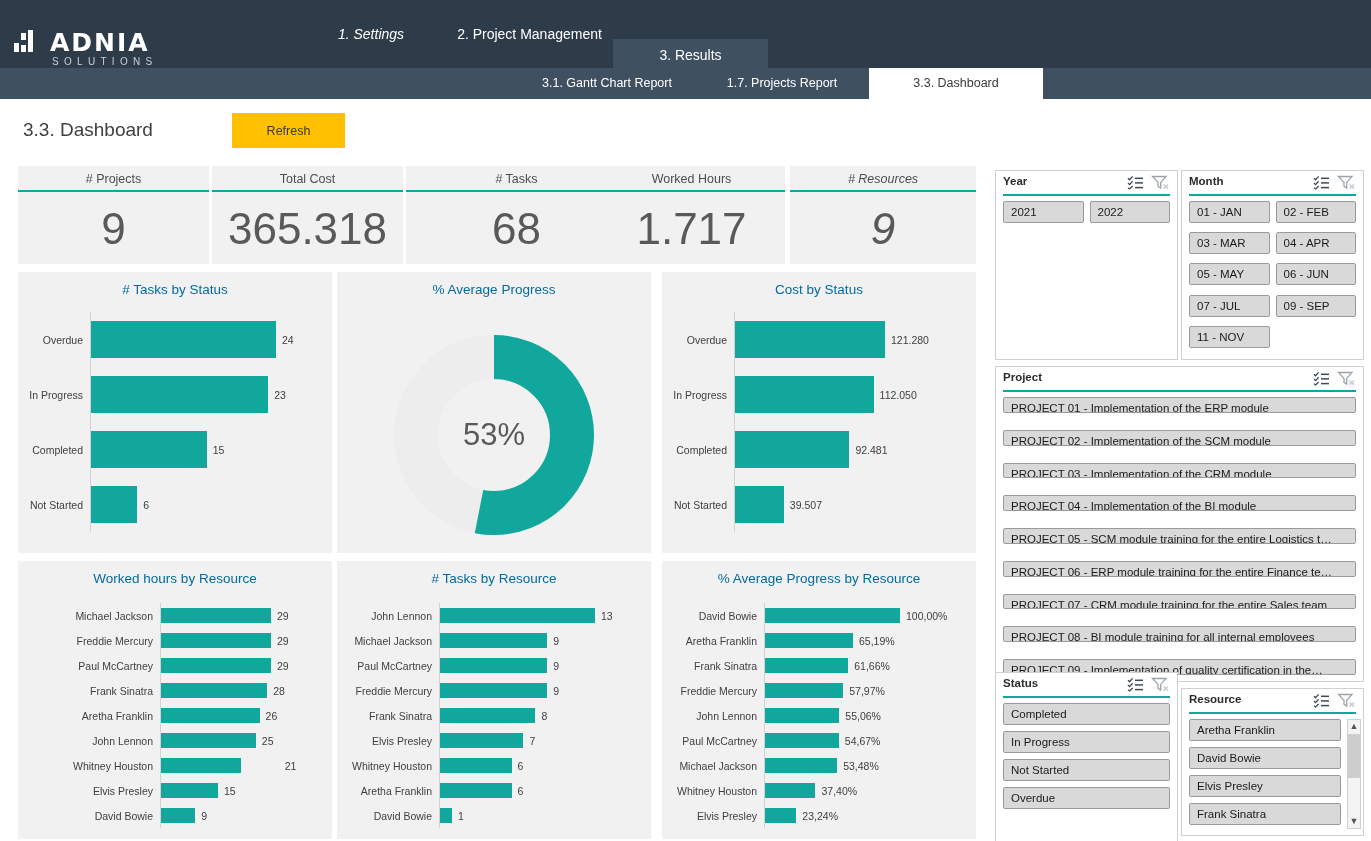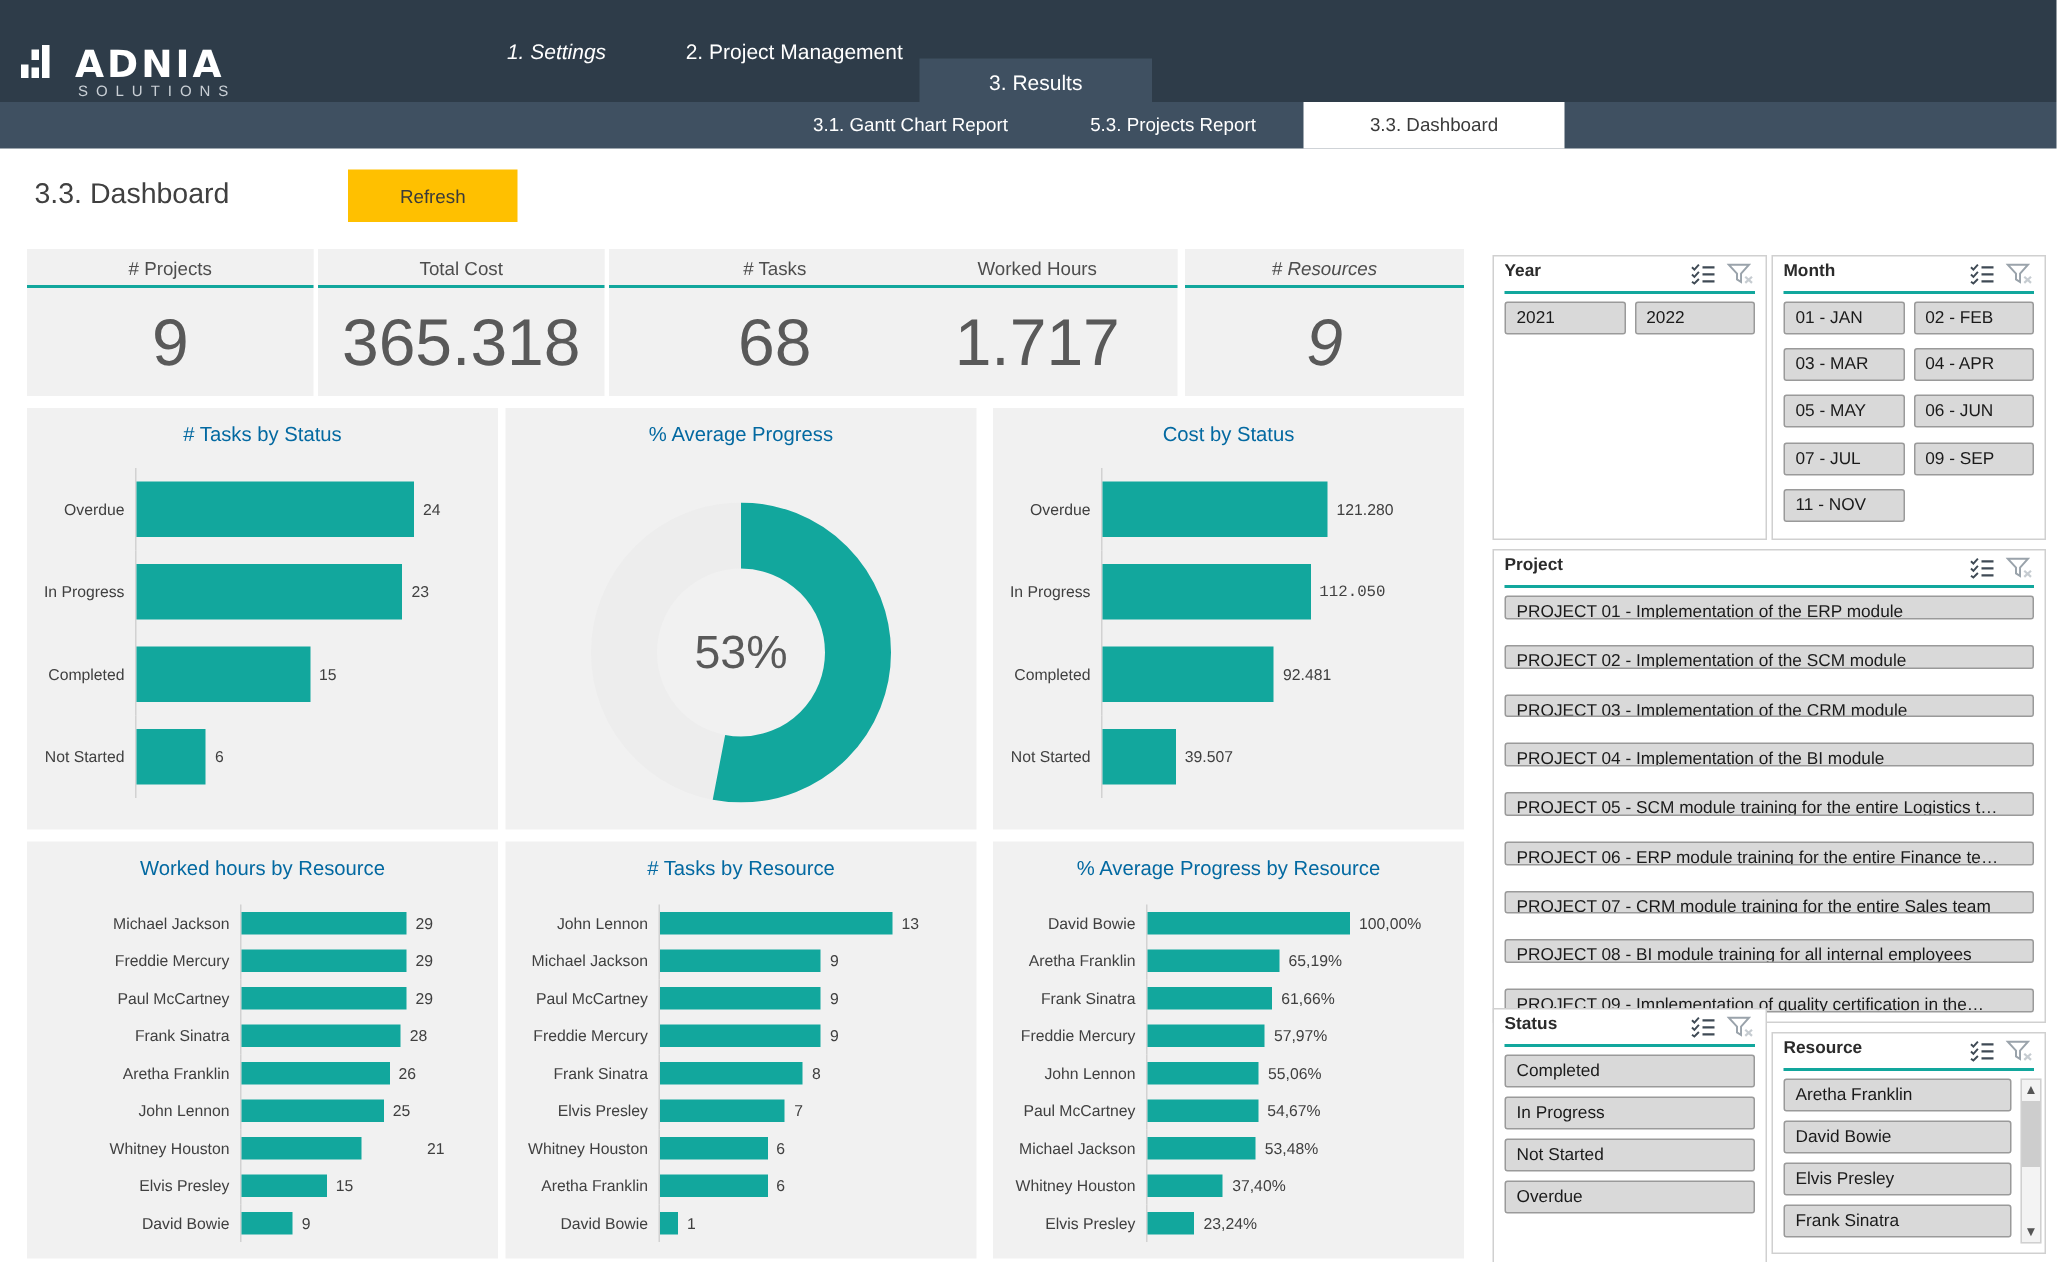--- a/index.html
+++ b/index.html
@@ -161,21 +161,21 @@
   </div>
   <div class="nav-main">
     <div class="tab" style="left:324px;width:94px;font-style:italic;">1. Settings</div>
     <div class="tab" style="left:442px;width:175px;">2. Project Management</div>
     <div class="tab active" style="left:613px;width:155px;margin-top:21px;">3. Results</div>
   </div>
 </div>
 
 <div class="subbar">
   <div class="tab" style="left:519px;width:176px;">3.1. Gantt Chart Report</div>
-  <div class="tab" style="left:697px;width:170px;">5.3. Projects Report</div>
+  <div class="tab" style="left:697px;width:170px;">1.7. Projects Report</div>
   <div class="tab active" style="left:869px;width:174px;">3.3. Dashboard</div>
 </div>
 
 <div class="page-title">3.3. Dashboard</div>
 <button class="refresh-btn">Refresh</button>
 
 <div class="kpi" style="left:18px;width:191px;">
   <div class="kpi-head"># Projects</div>
   <div class="kpi-val">9</div>
 </div>
@@ -246,21 +246,21 @@
   <div class="bar-rows" id="bars-2" style="top: 40px;">
       <div class="bar-row" style="height: 55px;">
         <div class="bar-label" style="width: 72px;">Overdue</div>
         <div class="bar-track" style="flex: 0 0 210px;">
           <div class="bar-fill" style="width: 150px; height: 37px;"></div>
           <div class="bar-val">121.280</div>
         </div>
       </div>
       <div class="bar-row" style="height: 55px;">
         <div class="bar-label" style="width: 72px;">In Progress</div>
-        <div class="bar-track" style="flex: 0 0 210px; font-family: Liberation Mono, monospace;">
+        <div class="bar-track" style="flex: 0 0 210px;">
           <div class="bar-fill" style="width: 138.584px; height: 37px;"></div>
           <div class="bar-val">112.050</div>
         </div>
       </div>
       <div class="bar-row" style="height: 55px;">
         <div class="bar-label" style="width: 72px;">Completed</div>
         <div class="bar-track" style="flex: 0 0 210px;">
           <div class="bar-fill" style="width: 114.381px; height: 37px;"></div>
           <div class="bar-val">92.481</div>
         </div>

